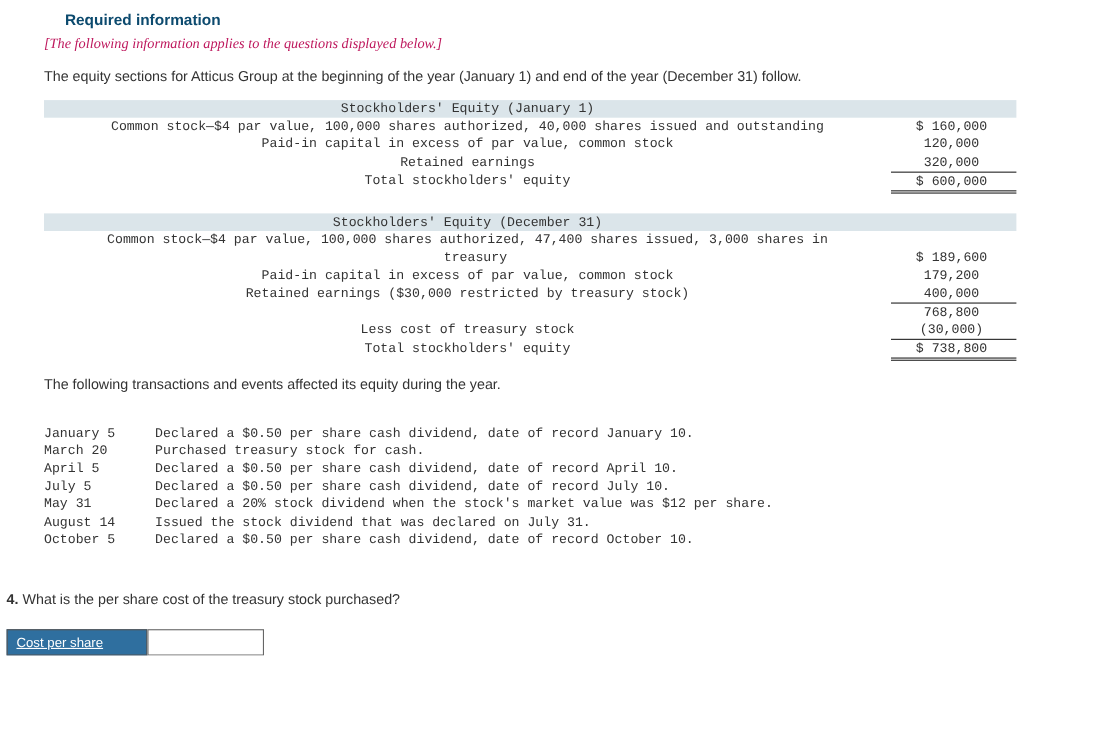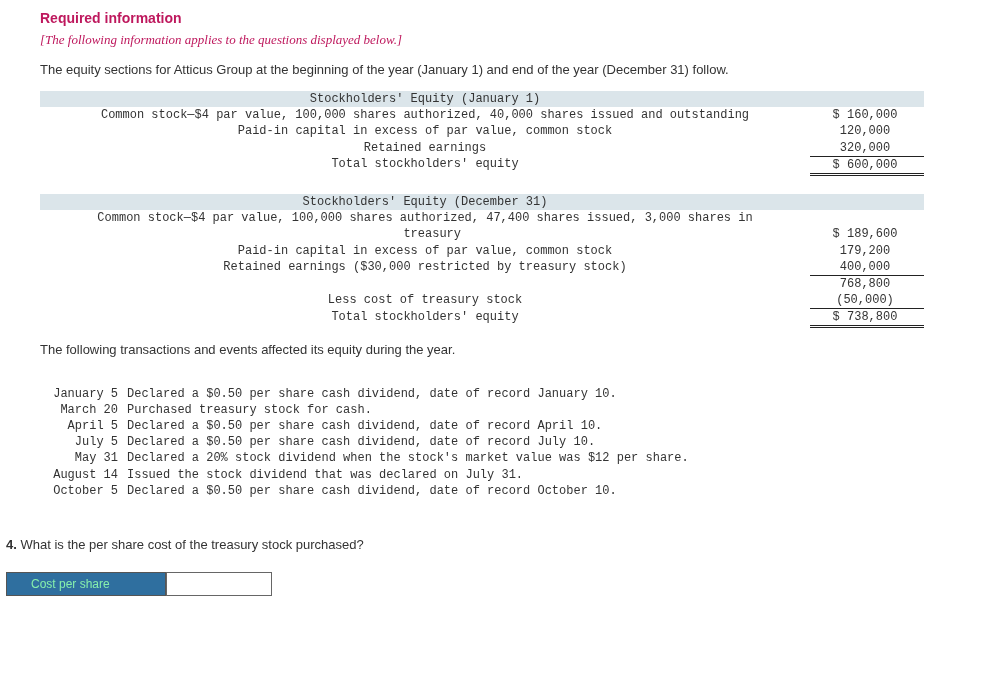--- a/index.html
+++ b/index.html
@@ -11,24 +11,25 @@
     background: #fff;
   }
   .page {
     width: 1003px;
     box-sizing: border-box;
   }
   .content {
     padding: 10px 10px 10px 40px;
   }
   .required {
-    color: #be185d;
+    color: #0c4a6e;
     font-weight: bold;
     font-size: 14px;
     margin-bottom: 6px;
+    margin-left: 19px;
   }
   .applies {
     font-style: italic;
     font-family: Georgia, 'Times New Roman', serif;
     color: #be185d;
     margin-bottom: 14px;
     font-size: 13px;
   }
   .intro {
     margin-bottom: 14px;
@@ -75,44 +76,45 @@
   .spacer {
     height: 18px;
   }
   .events-intro {
     margin-top: 14px;
     margin-bottom: 12px;
   }
   .date-col {
     display: inline-block;
     width: 78px;
-    text-align: right;
-    padding-right: 9px;
+    text-align: left;
+    padding-right: 23px;
   }
   .question-block {
     margin-top: 28px;
     padding-left: 6px;
     margin-bottom: 20px;
   }
   .q-number {
     display: inline;
   }
   .answer-row {
     margin-top: 12px;
     padding-left: 6px;
   }
   .answer-label {
     display: inline-block;
     background: #2f6f9f;
-    color: #86efac;
+    color: #ffffff;
     border: 1px solid #555;
-    padding: 4px 24px;
+    padding: 4px 8px;
     font-size: 12px;
     vertical-align: middle;
     min-width: 110px;
+    text-decoration: underline;
   }
   .answer-input {
     width: 100px;
     height: 20px;
     border: 1px solid #666;
     text-align: right;
     vertical-align: middle;
     padding: 1px 2px;
     font-size: 12px;
   }
@@ -169,21 +171,21 @@
       <tr>
         <td class="label-col">Retained earnings ($30,000 restricted by treasury stock)</td>
         <td class="val-col2">400,000</td>
       </tr>
       <tr>
         <td class="label-col"></td>
         <td class="val-col2 sum-top">768,800</td>
       </tr>
       <tr>
         <td class="label-col">Less cost of treasury stock</td>
-        <td class="val-col2">(50,000)</td>
+        <td class="val-col2">(30,000)</td>
       </tr>
       <tr>
         <td class="label-col">Total stockholders' equity</td>
         <td class="val-col2 sum-top dblbot">$ 738,800</td>
       </tr>
     </tbody></table>
 
     <div class="events-intro">The following transactions and events affected its equity during the year.</div>
 
     <div class="mono-block">

